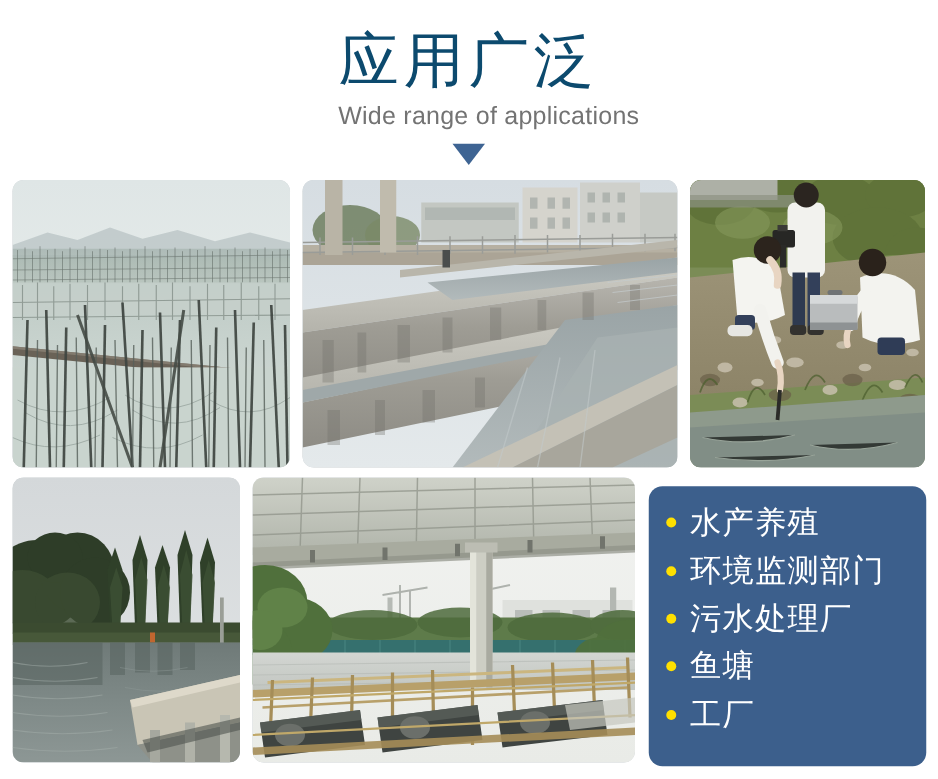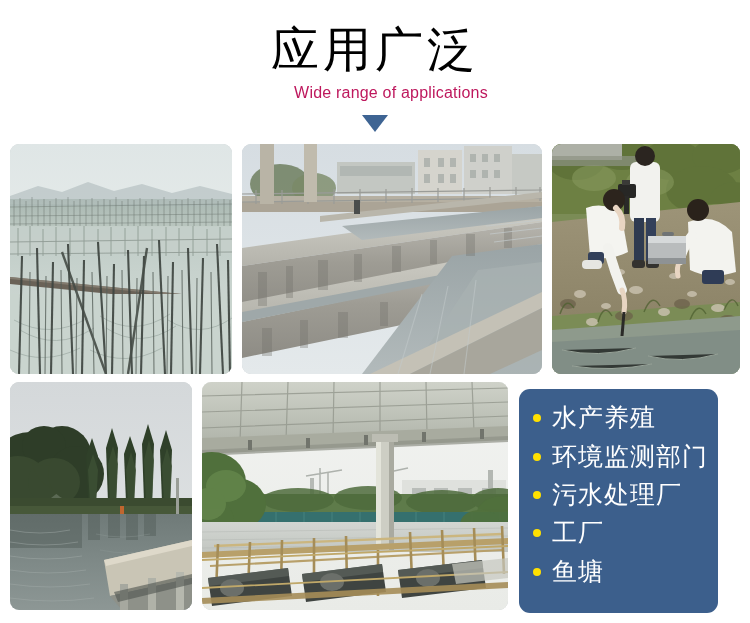--- a/index.html
+++ b/index.html
@@ -18,28 +18,28 @@
   
   .header {
     width: 750px;
     padding-top: 22px;
     text-align: center;
   }
   .page-title {
     font-size: 48px;
     line-height: 54px;
     font-weight: 400;
-    color: #000000;
+    color: #0c4a6e;
     letter-spacing: 4px;
     font-family: "DejaVu Sans", "Liberation Sans", sans-serif;
   }
   .page-subtitle {
-    font-size: 16px;
+    font-size: 20px;
     line-height: 26px;
-    color: #be185d;
+    color: #737373;
     margin-top: 4px;
     letter-spacing: 0.2px;
     font-family: "Liberation Sans", sans-serif;
     padding-left: 32px;
   }
   .chevron-wrap {
     margin-top: 6px;
     height: 22px;
     display: flex;
     align-items: center;
@@ -82,21 +82,21 @@
   .p4 { width: 182px; height: 228px; }
   .p5 { width: 306px; height: 228px; }
 
   .photo svg { display: block; width: 100%; height: 100%; }
 
   
   .apps-panel {
     position: absolute;
     left: 519px;
     top: 389px;
-    width: 199px;
+    width: 222px;
     height: 224px;
     background: #3c5f8c;
     border-radius: 11px;
     box-sizing: border-box;
     padding: 10px 8px 22px 14px;
     display: flex;
     flex-direction: column;
     justify-content: space-around;
   }
   .app-item {
@@ -649,19 +649,19 @@
   <div class="app-item">
     <span class="app-bullet"></span>
     <span class="app-label">环境监测部门</span>
   </div>
   <div class="app-item">
     <span class="app-bullet"></span>
     <span class="app-label">污水处理厂</span>
   </div>
   <div class="app-item">
     <span class="app-bullet"></span>
-    <span class="app-label">工厂</span>
+    <span class="app-label">鱼塘</span>
   </div>
   <div class="app-item">
     <span class="app-bullet"></span>
-    <span class="app-label">鱼塘</span>
+    <span class="app-label">工厂</span>
   </div>
 </div>
 
 </body></html>

